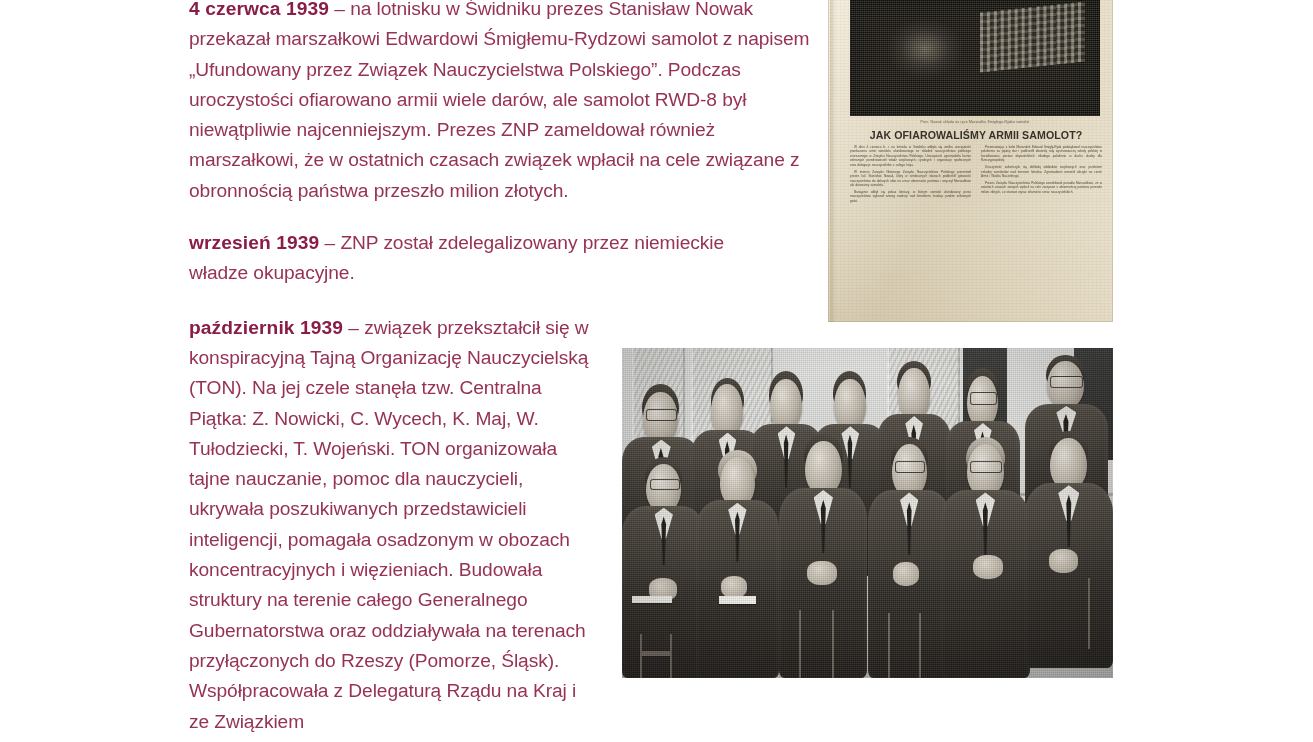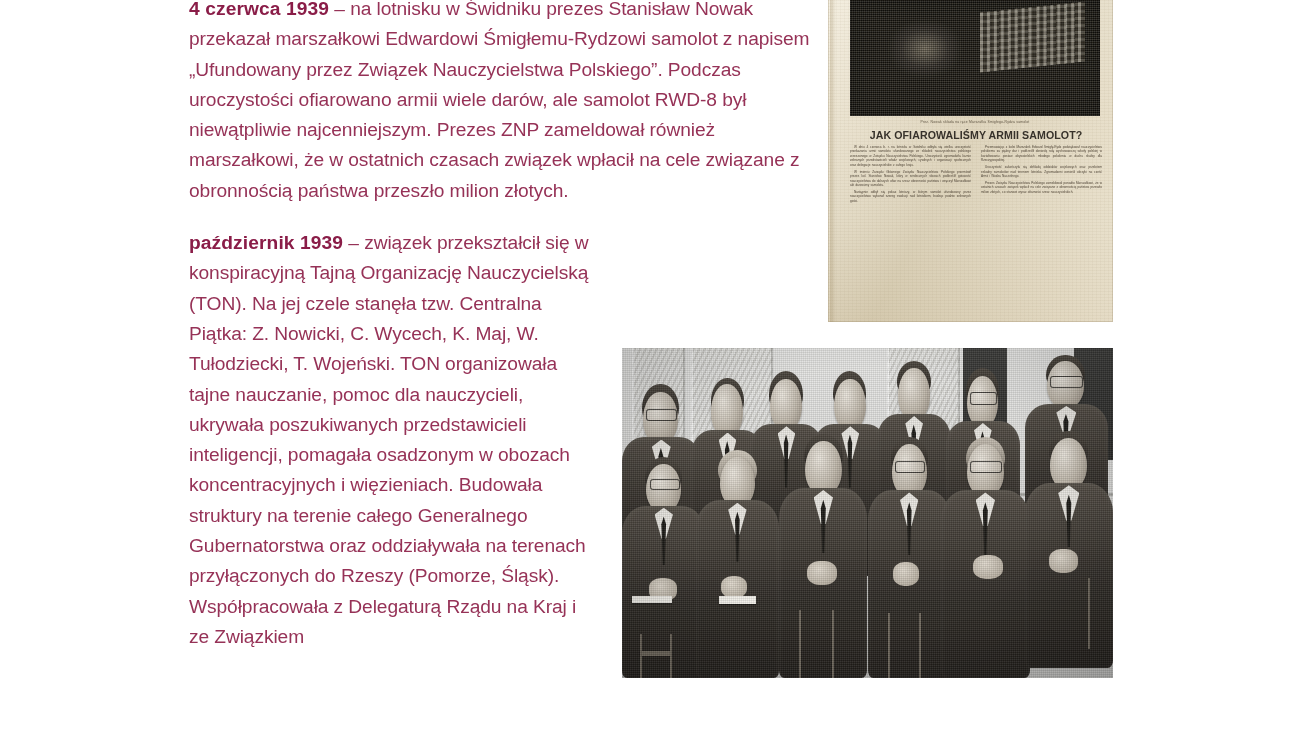--- a/index.html
+++ b/index.html
@@ -278,20 +278,23 @@
 <body>
 
 <div id="page">
 
   <div id="text-column">
 
     <p class="para p1">
       <span class="lead">4 czerwca 1939</span><span class="dash"> – </span><span>na lotnisku w Świdniku prezes Stanisław Nowak przekazał marszałkowi Edwardowi Śmigłemu-Rydzowi samolot z napisem „Ufundowany przez Związek Nauczycielstwa Polskiego”. Podczas uroczystości ofiarowano armii wiele darów, ale samolot RWD-8 był niewątpliwie najcenniejszym. Prezes ZNP zameldował również marszałkowi, że w ostatnich czasach związek wpłacił na cele związane z obronnością państwa przeszło milion złotych.</span>
     </p>
 
+    <p class="para p2">
+      <span class="lead">wrzesień 1939</span><span class="dash"> – </span><span>ZNP został zdelegalizowany przez niemieckie władze okupacyjne.</span>
+    </p>
 
     <p class="para p3">
       <span class="lead">październik 1939</span><span class="dash"> – </span><span>związek przekształcił się w konspiracyjną Tajną Organizację Nauczycielską (TON). Na jej czele stanęła tzw. Centralna Piątka: Z. Nowicki, C. Wycech, K. Maj, W. Tułodziecki, T. Wojeński. TON organizowała tajne nauczanie, pomoc dla nauczycieli, ukrywała poszukiwanych przedstawicieli inteligencji, pomagała osadzonym w obozach koncentracyjnych i więzieniach. Budowała struktury na terenie całego Generalnego Gubernatorstwa oraz oddziaływała na terenach przyłączonych do Rzeszy (Pomorze, Śląsk). Współpracowała z Delegaturą Rządu na Kraj i ze Związkiem</span>
     </p>
 
   </div>
 
   <div id="clipping">
     <div class="clip-gutter"></div>
 

